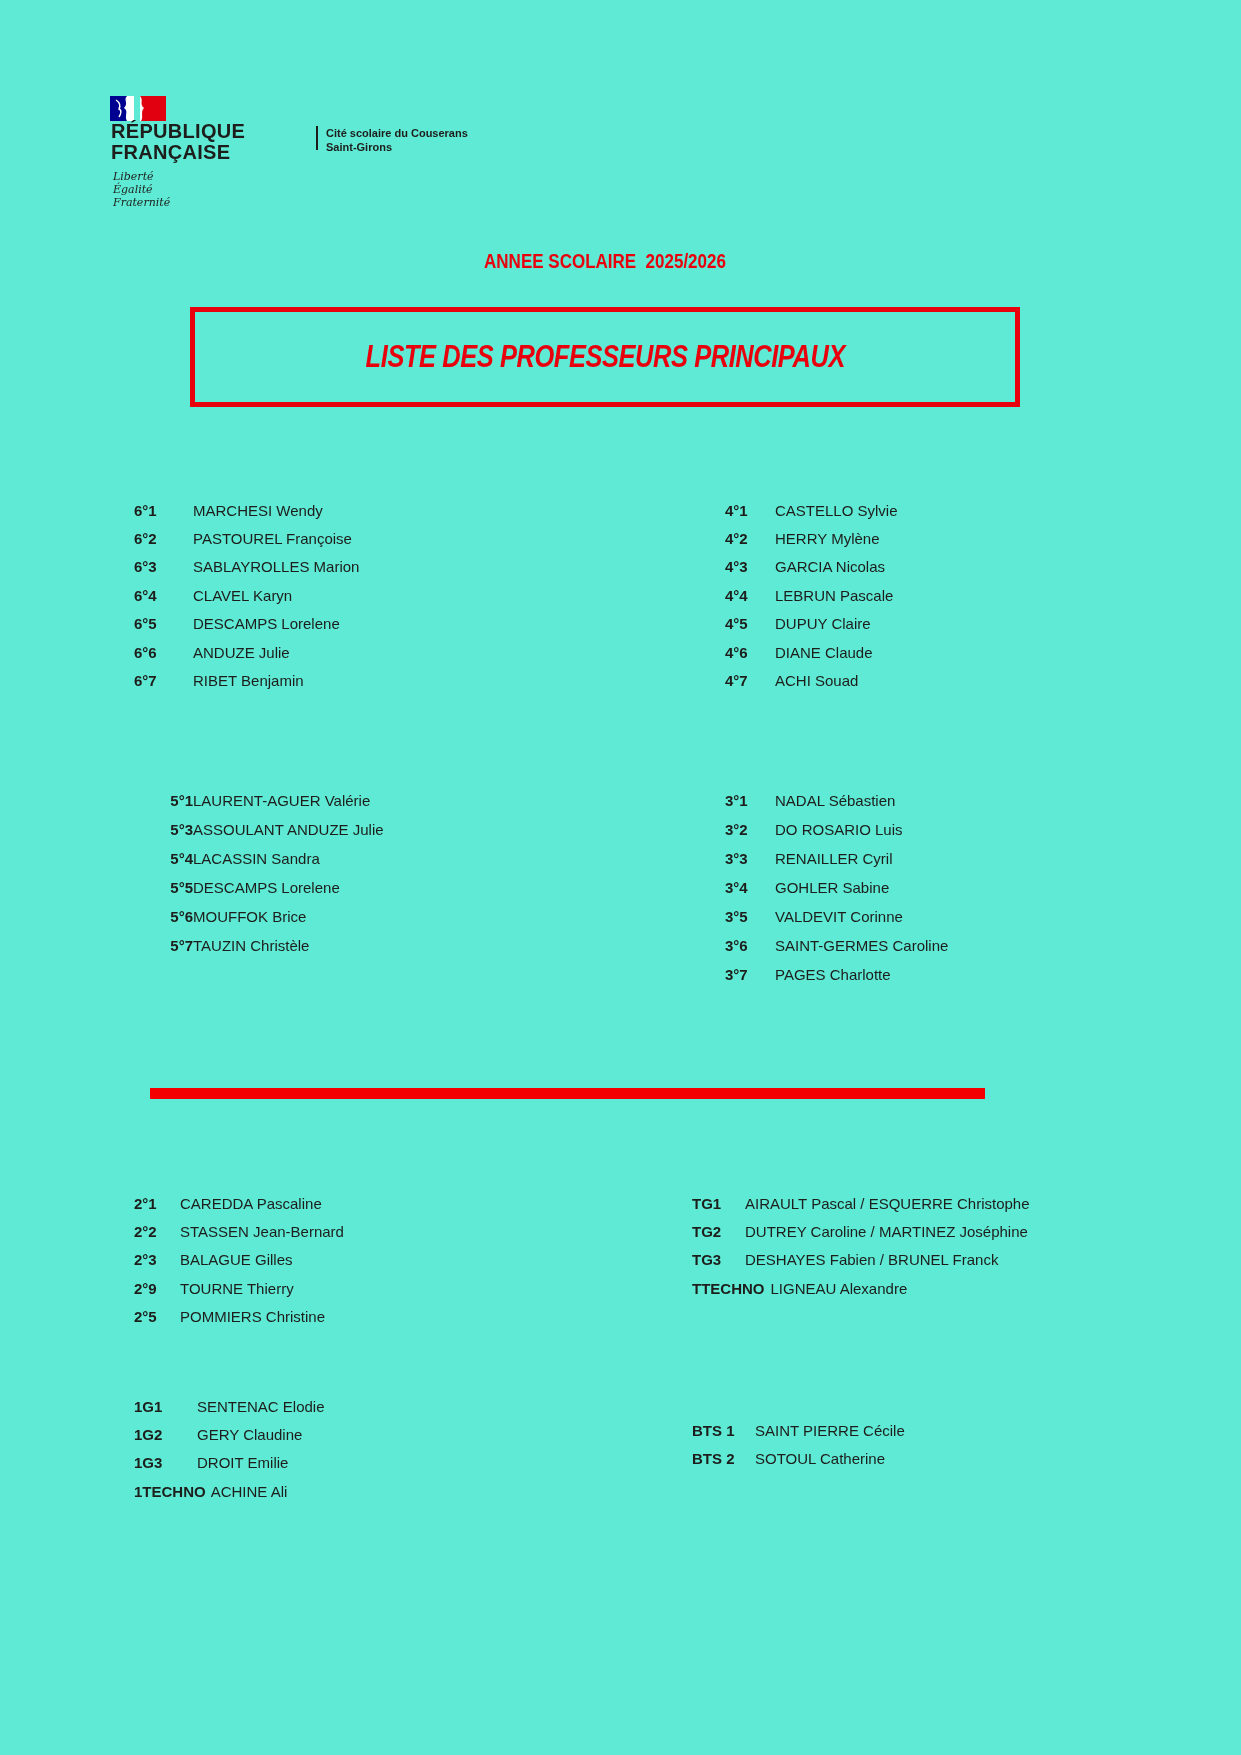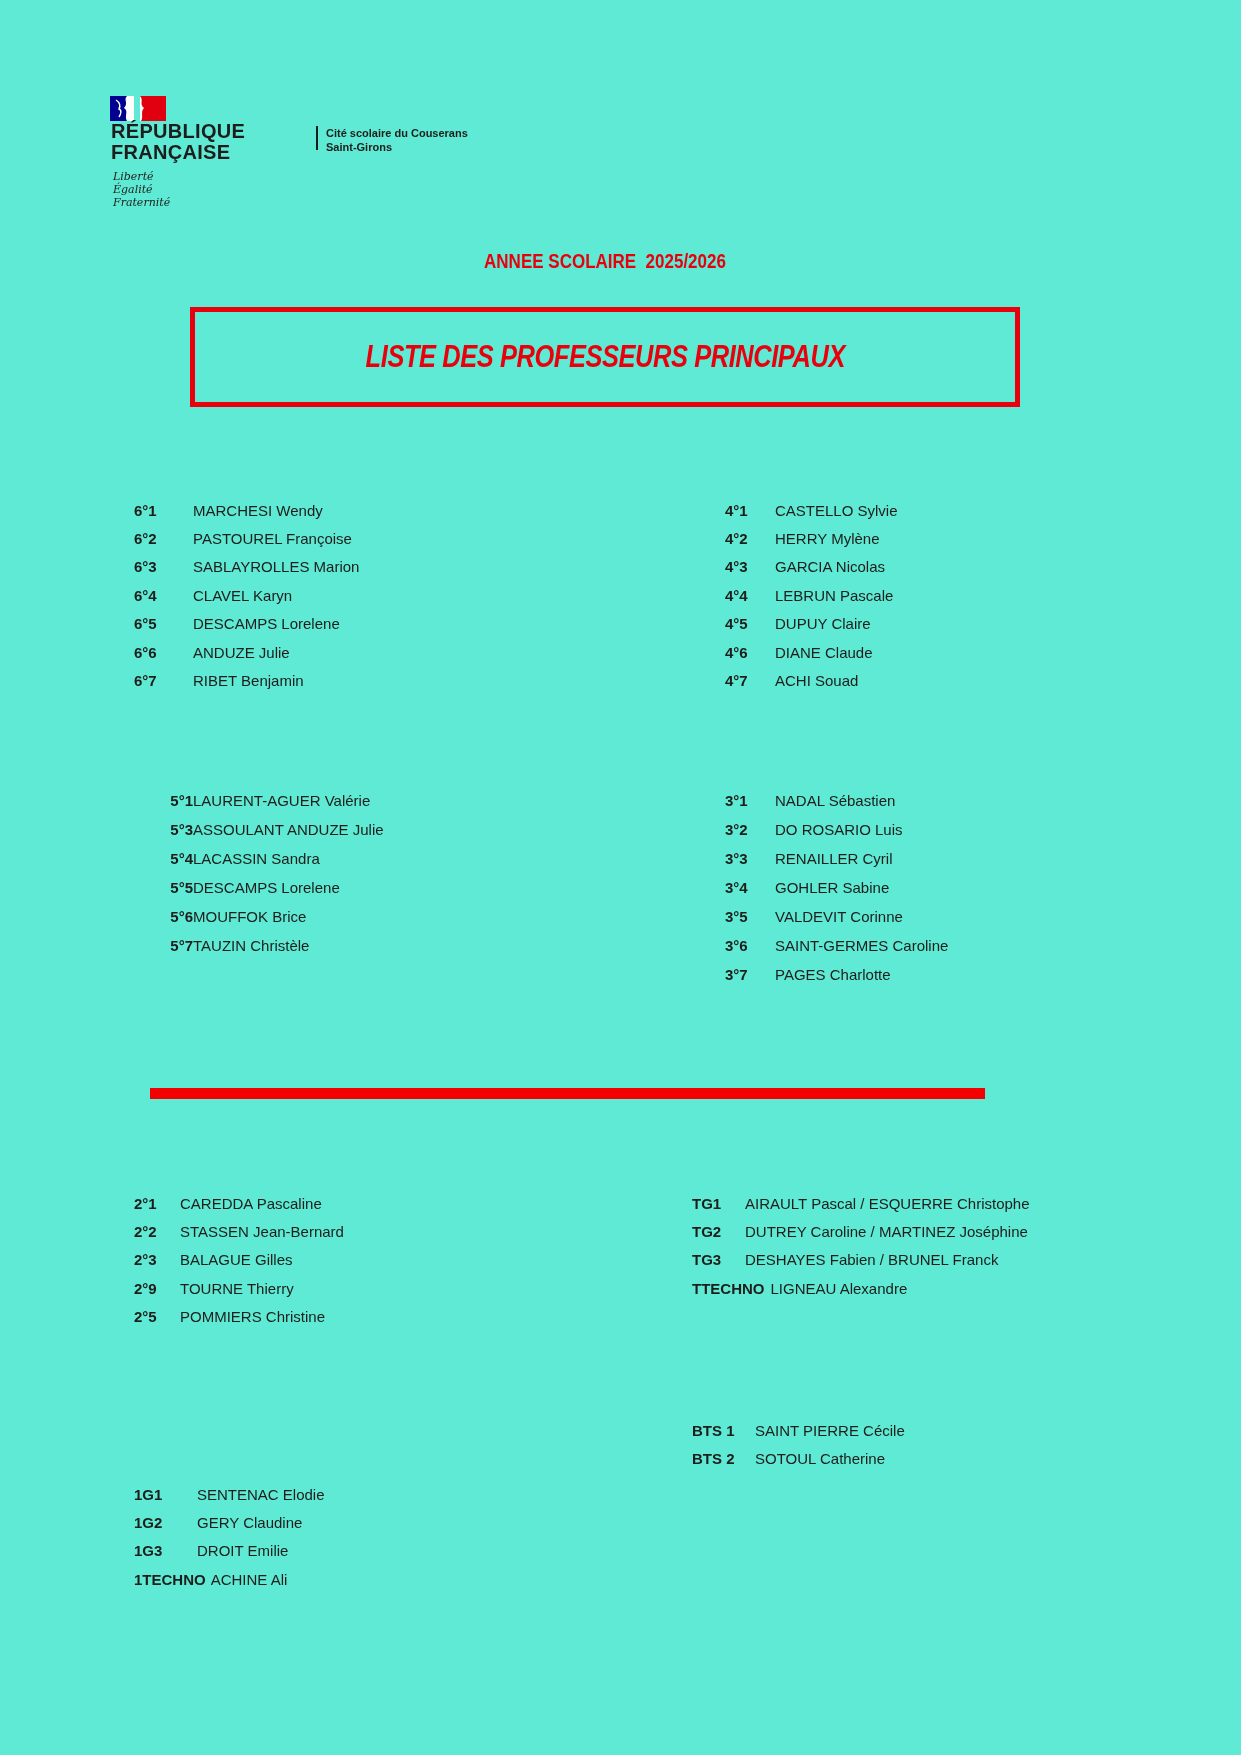--- a/index.html
+++ b/index.html
@@ -42,21 +42,21 @@
   .list{position:absolute;font-size:15px;}
   .row{height:28.4px;display:flex;align-items:center;white-space:pre;}
   .cls{font-weight:bold;flex:none;}
   .nm{font-weight:normal;}
   #sec-6  {left:134px;top:496px;}   #sec-6  .cls{min-width:59px;}
   #sec-4  {left:725px;top:496px;}   #sec-4  .cls{min-width:50px;}
   #sec-5  {left:134px;top:786px;}   #sec-5  .cls{min-width:59px;}  #sec-5 .row{height:29px;text-align:right;}
   #sec-3  {left:725px;top:786px;}   #sec-3  .cls{min-width:50px;}  #sec-3 .row{height:29px;}
   #sec-2  {left:134px;top:1189px;}  #sec-2  .cls{min-width:46px;}
   #sec-tg {left:692px;top:1189px;}  #sec-tg .cls{min-width:47px;margin-right:6px;}
-  #sec-1g {left:134px;top:1480px;}  #sec-1g .cls{min-width:58px;margin-right:5px;}
+  #sec-1g {left:134px;top:1392px;}  #sec-1g .cls{min-width:58px;margin-right:5px;}
   #sec-bts{left:692px;top:1416px;}  #sec-bts .cls{min-width:57px;margin-right:6px;}
 </style>
 </head>
 <body>
 
 <div class="page">
 
   <svg class="flag" viewBox="0 0 56 26" aria-hidden="true">
     <rect x="0" y="0" width="24" height="25" fill="var(--flag-blue)"></rect>
     <rect x="30" y="0" width="26" height="25" fill="var(--flag-red)"></rect>

